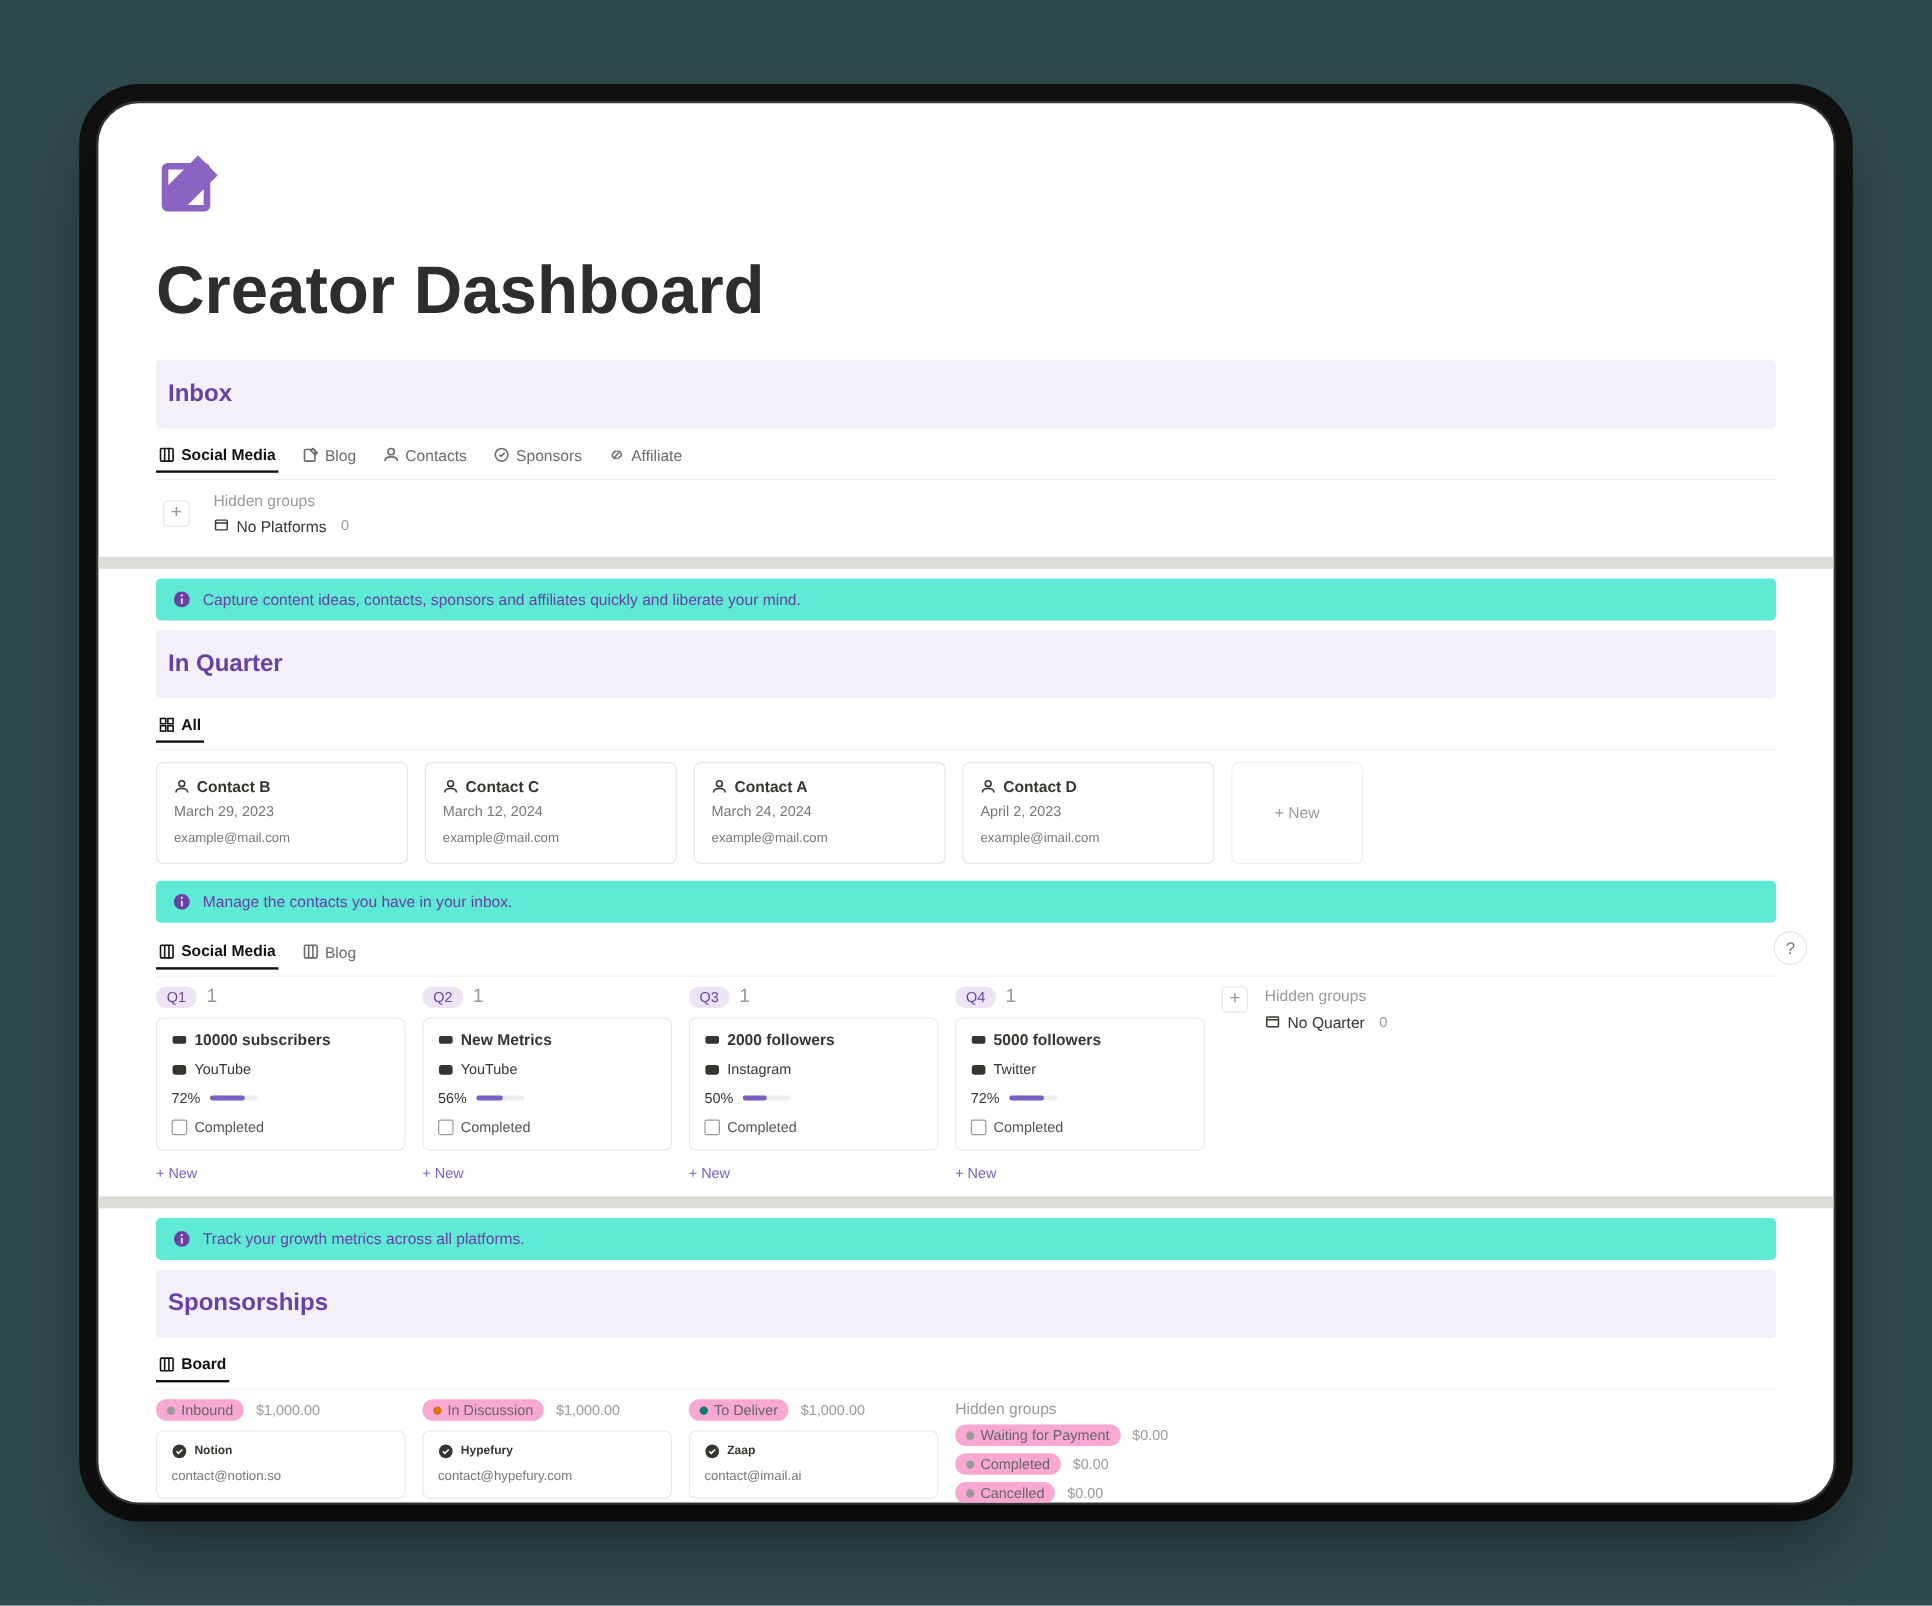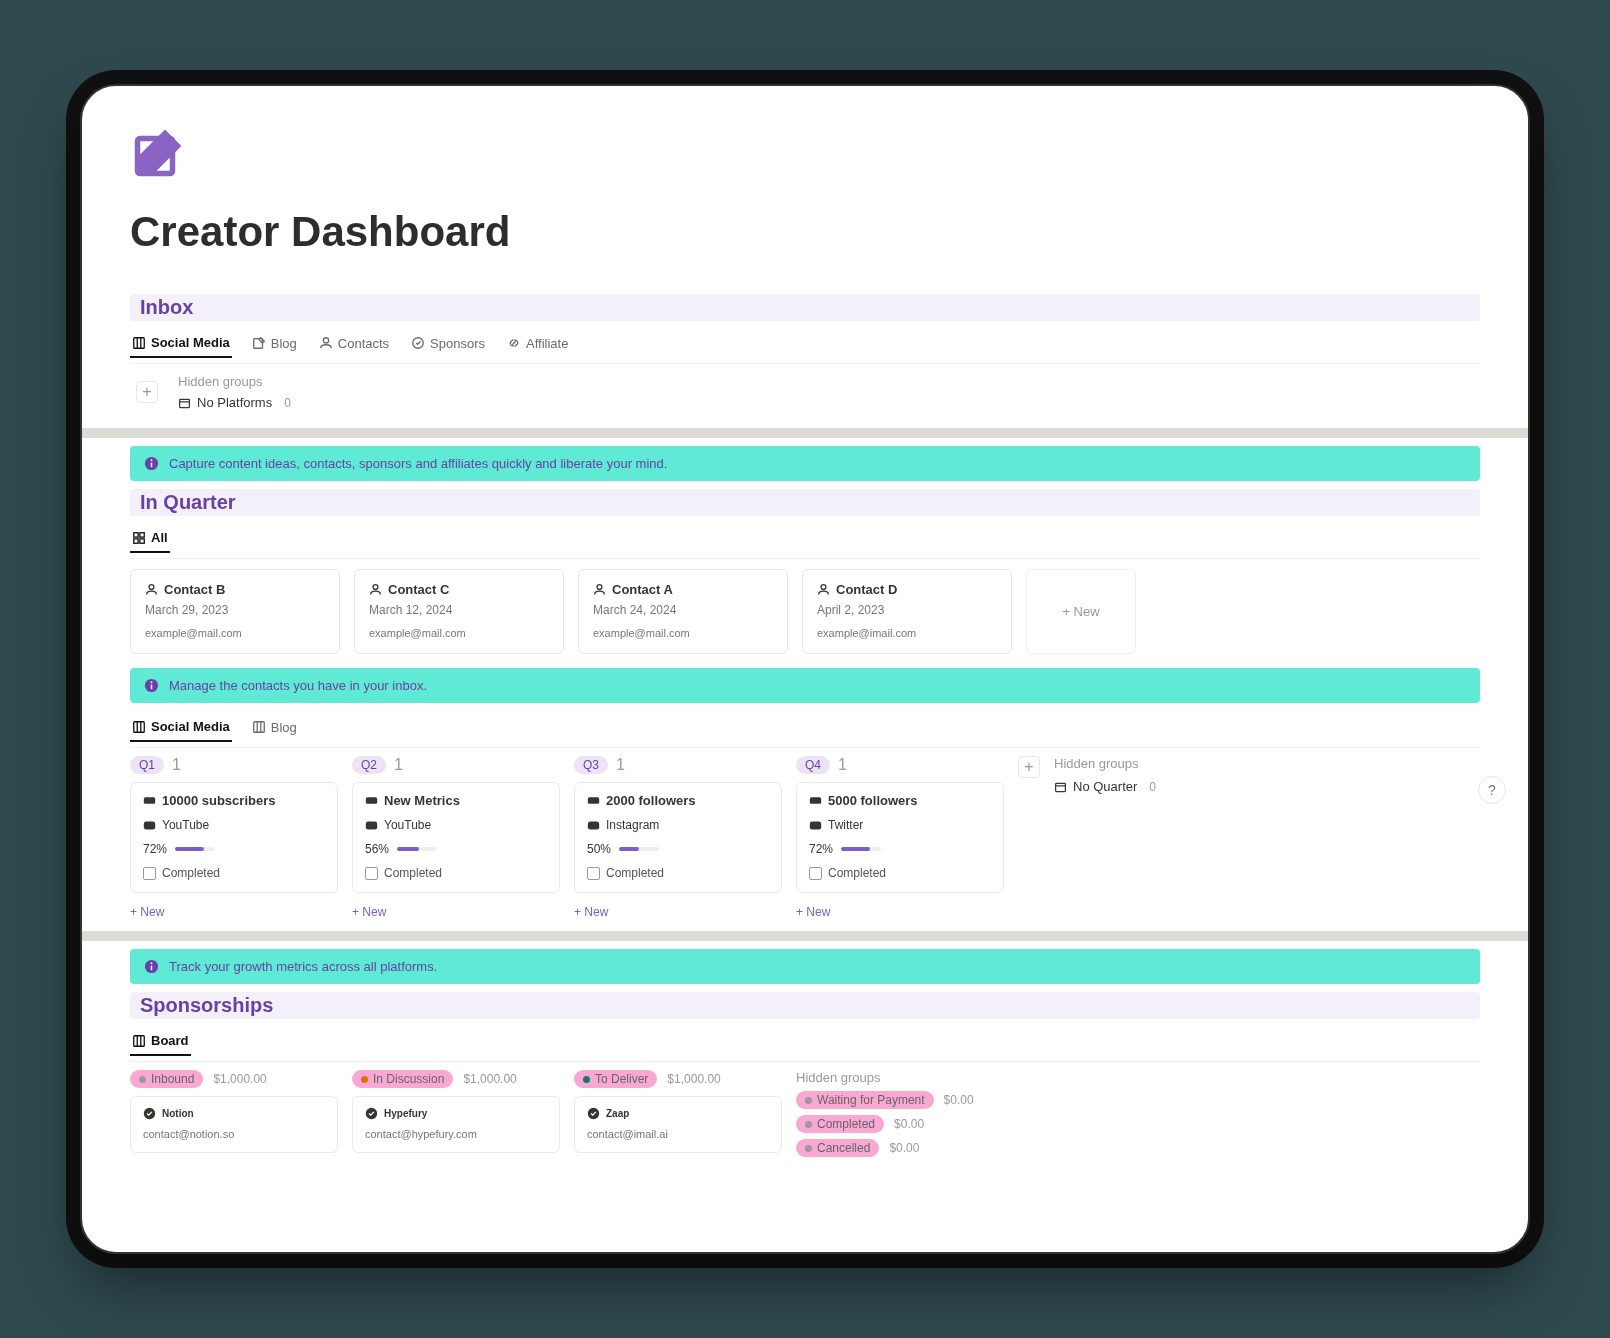--- a/index.html
+++ b/index.html
@@ -19,33 +19,33 @@
     background: #fff;
     border-radius: 36px;
     box-shadow: 0 30px 60px rgba(0,0,0,.45), 0 0 0 14px #111;
     border: 2px solid #333;
     padding: 40px 0 0 0;
     overflow: hidden;
     position: relative;
   }
   .content { padding: 0 48px; }
   .page-icon { width: 60px; height: 60px; color:#8a63c3; margin-bottom: 18px;}
-  h1 { font-size: 42px; font-weight: 700; color:#2d2d2d; margin-bottom: 38px;}
+  h1 { font-size: 56px; font-weight: 700; color:#2d2d2d; margin-bottom: 26px;}
   .sec-header {
-    background:#f3f0f9; border-radius:4px; padding:2px 10px; margin: 8px 0 4px 0;
+    background:#f3f0f9; border-radius:4px; padding:17px 10px; margin: 8px 0 4px 0;
   }
   .sec-header h2 { color:#6940a5; font-size:20px; font-weight:600;}
   .tabs { display:flex; gap:18px; padding:6px 0; border-bottom:1px solid #eee; font-size:13px; color:#555;}
   .tab { display:flex; align-items:center; gap:5px; padding:4px 2px 6px 2px; cursor:pointer; color:#6b6b6b;}
   .tab.active{ color:#111; font-weight:600; border-bottom:2px solid #111; margin-bottom:-1px;}
   .tab svg, .small-icon{ width:14px; height:14px; flex-shrink:0;}
   .inbox-row{ display:flex; align-items:center; gap:20px; padding:10px 6px; font-size:13px; color:#9b9a97;}
   .plus-btn{ width:22px; height:22px; border:1px solid #e6e6e6; border-radius:4px; display:flex;align-items:center;justify-content:center; color:#999; cursor:pointer; font-size:16px;}
   .hidden-groups{ color:#9b9a97; font-size:13px;}
-  .no-plat{ color:#37352f; font-size:13px; font-weight:500; display:flex; align-items:flex-end; gap:6px;}
+  .no-plat{ color:#37352f; font-size:13px; font-weight:500; display:flex; align-items:flex-start; gap:6px;}
   .count-badge{ color:#9b9a97; font-size:12px; margin-left:6px;}
   .grey-strip{ height:10px; background:#dcdcd6; margin:8px -48px;}
   .info-bar{
     background:#5eead4; border-radius:4px; padding:10px 14px;
     color:#6940a5; font-size:13px; display:flex; align-items:center; gap:10px; margin:8px 0 6px 0;
   }
   .info-bar svg{ width:15px; height:15px; flex-shrink:0;}
   .cards-row{ display:flex; gap:14px; padding:10px 0 6px 0;}
   .card{ border:1px solid #e6e6e6; border-radius:6px; padding:12px 14px 14px 14px; width:210px; background:#fff;}
   .card .title{ font-size:13px; font-weight:600; display:flex; align-items:center; gap:6px;}

